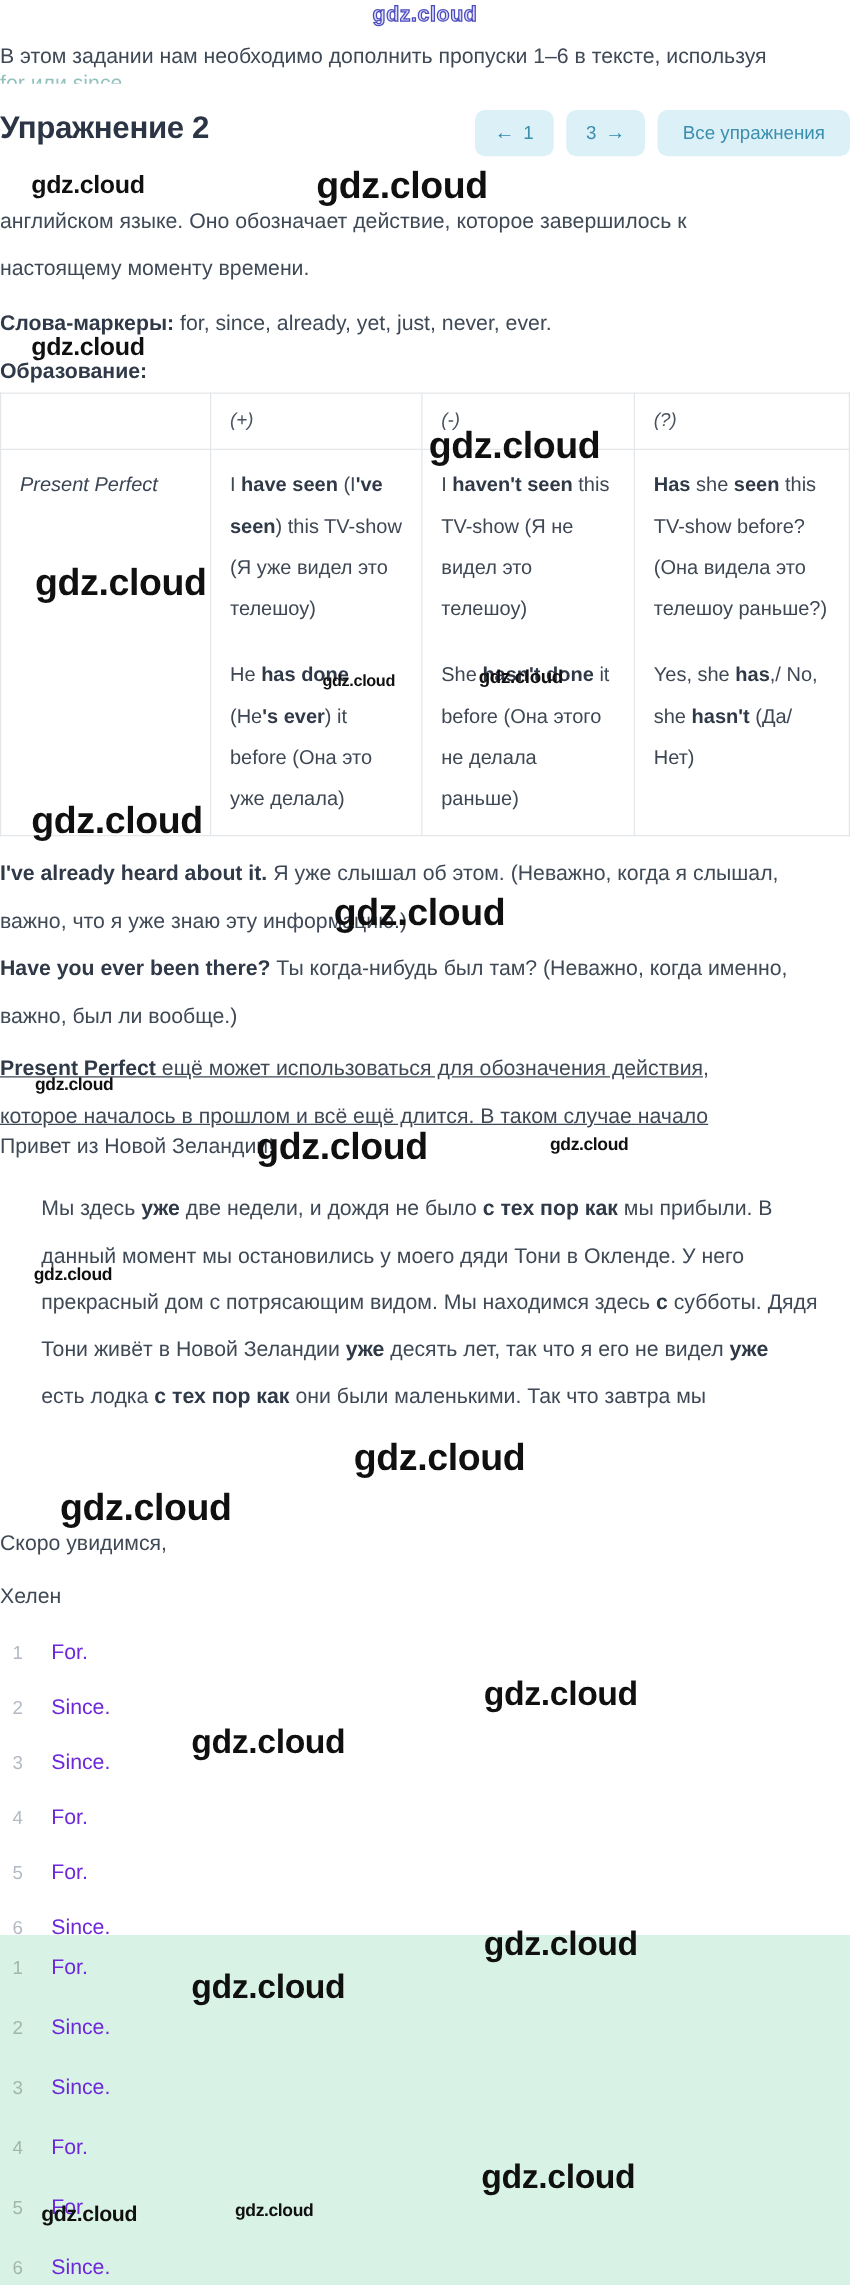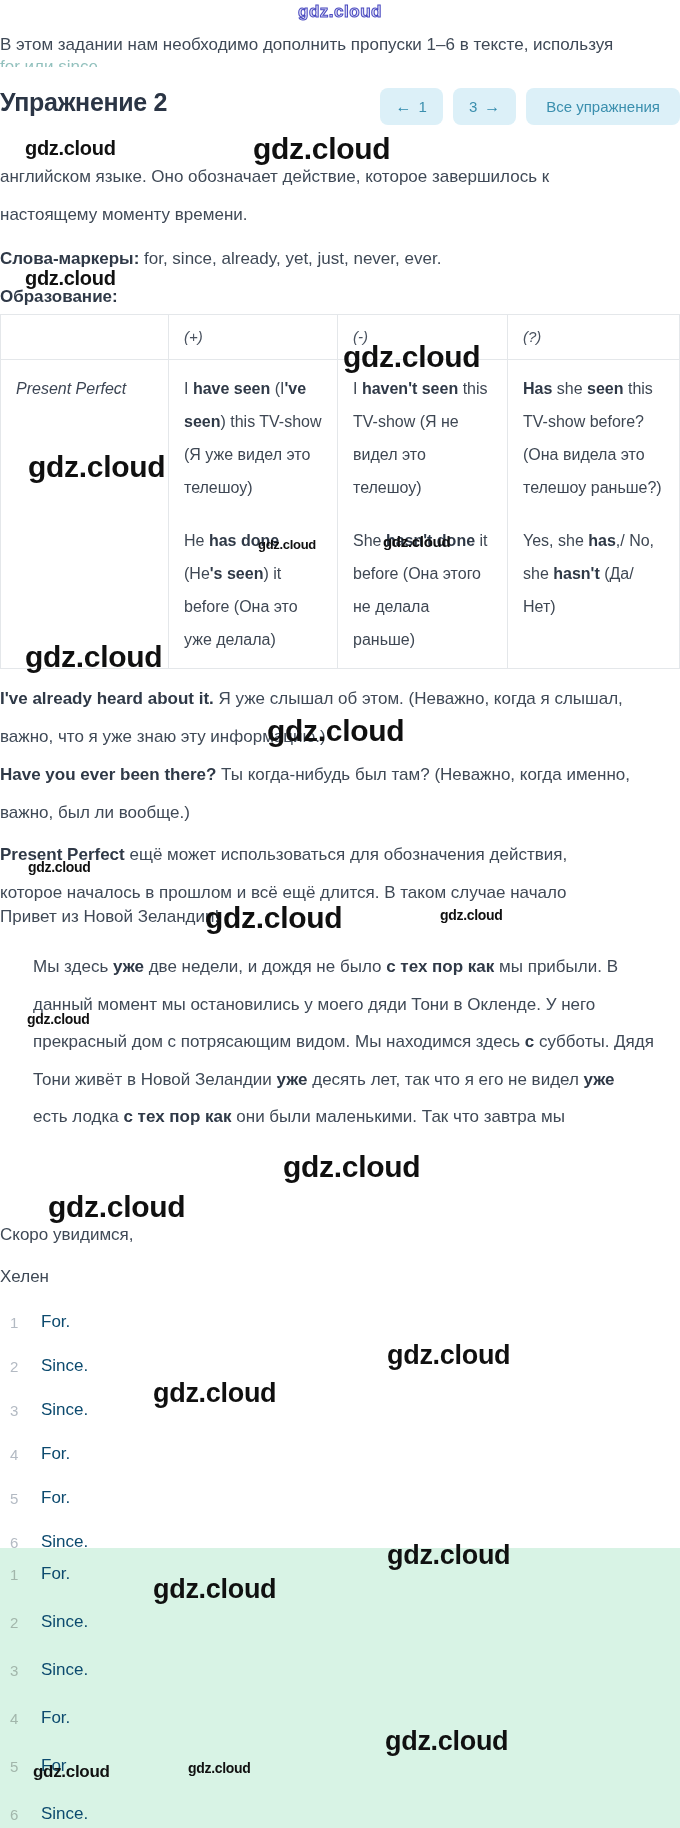--- a/index.html
+++ b/index.html
@@ -40,36 +40,36 @@
   .ftable{position:absolute;top:314px;left:0;width:679px;border-collapse:collapse;
     font-size:16px;color:#3e4753;table-layout:fixed;}
   .ftable th,.ftable td{border:1px solid #e4e7ea;vertical-align:top;text-align:left;
     padding:12px 15px;line-height:33px;font-weight:400;}
   .ftable th{font-style:italic;font-size:15px;color:#49525f;line-height:20px;}
   .rowlabel{font-style:italic;font-weight:600;color:#3c4554;font-size:16px;}
   .cellp + .cellp{margin-top:20px;}
 
   
   .examples{top:680px;}
-  .usage2{top:836px;}
+  .usage2{top:836px;text-decoration:underline;}
   .greeting{top:898px;}
   .letterbody{top:948px;line-height:37.5px;padding-left:33px;}
   .closing{top:1216px;}
   .signature{top:1258px;}
 
   
   .answers{position:absolute;left:0;width:680px;}
   .answers.plain{top:1300px;}
   .green{position:absolute;left:0;top:1548px;width:680px;height:280px;background:#d8f3e5;}
   .answers.hl{top:1550px;}
   .arow{display:flex;align-items:center;height:44px;}
   .hl .arow{height:48px;}
   .anum{width:22px;padding-left:10px;font-size:15px;color:#b3bac3;flex:none;}
   .hl .anum{color:#a2b6ab;}
-  .atext{margin-left:9px;font-size:17px;color:#0c4a6e;}
+  .atext{margin-left:9px;font-size:17px;color:#6d28d9;}
 
   
   .wm{position:absolute;z-index:6;color:#101010;font-weight:600;letter-spacing:-.3px;
     white-space:nowrap;line-height:1;}
 </style>
 </head>
 <body>
 
 <div class="logo">gdz.cloud</div>
 
@@ -114,21 +114,21 @@
       <tr>
     <th></th>
     <th>(+)</th>
     <th>(-)</th>
     <th>(?)</th>
   </tr>
   <tr>
     <td class="rowlabel">Present Perfect</td>
     <td>
       <div class="cellp"><span>I </span><span class="b">have seen</span><span> (I</span><span class="b">'ve seen</span><span>) this TV-show (Я уже видел это телешоу)</span></div>
-      <div class="cellp"><span>He </span><span class="b">has done</span><span> (He</span><span class="b">'s seen</span><span>) it before (Она это уже делала)</span></div>
+      <div class="cellp"><span>He </span><span class="b">has done</span><span> (He</span><span class="b">'s ever</span><span>) it before (Она это уже делала)</span></div>
     </td>
     <td>
       <div class="cellp"><span>I </span><span class="b">haven't seen</span><span> this TV-show (Я не видел это телешоу)</span></div>
       <div class="cellp"><span>She </span><span class="b">hasn't done</span><span> it before (Она этого не делала раньше)</span></div>
     </td>
     <td>
       <div class="cellp"><span class="b">Has</span><span> she </span><span class="b">seen</span><span> this TV-show before? (Она видела это телешоу раньше?)</span></div>
       <div class="cellp"><span>Yes, she </span><span class="b">has</span><span>,/ No, she </span><span class="b">hasn't</span><span> (Да/ Нет)</span></div>
     </td>
   </tr>

